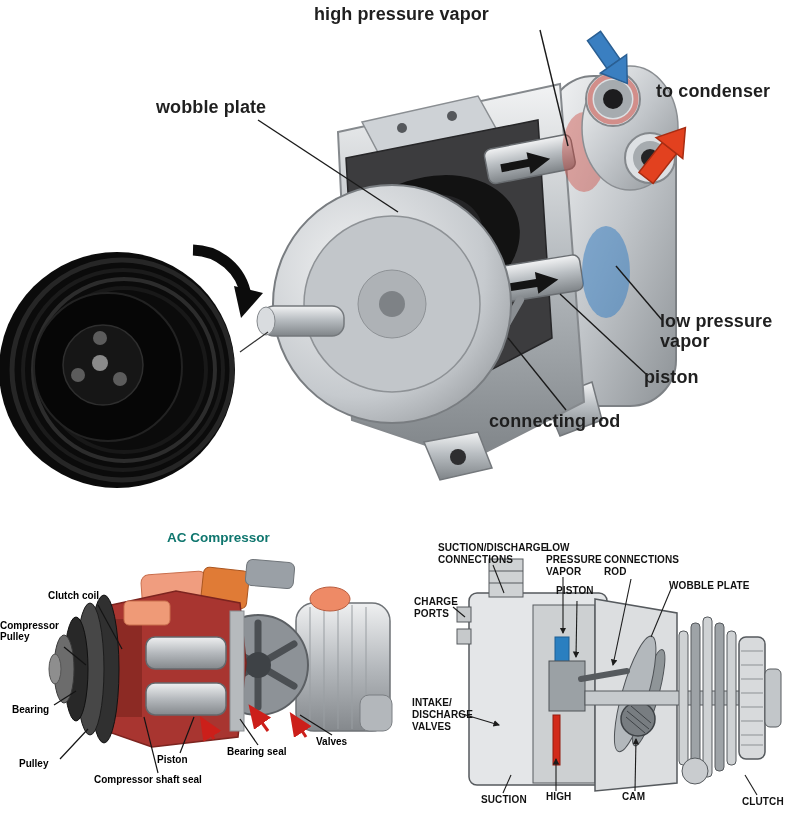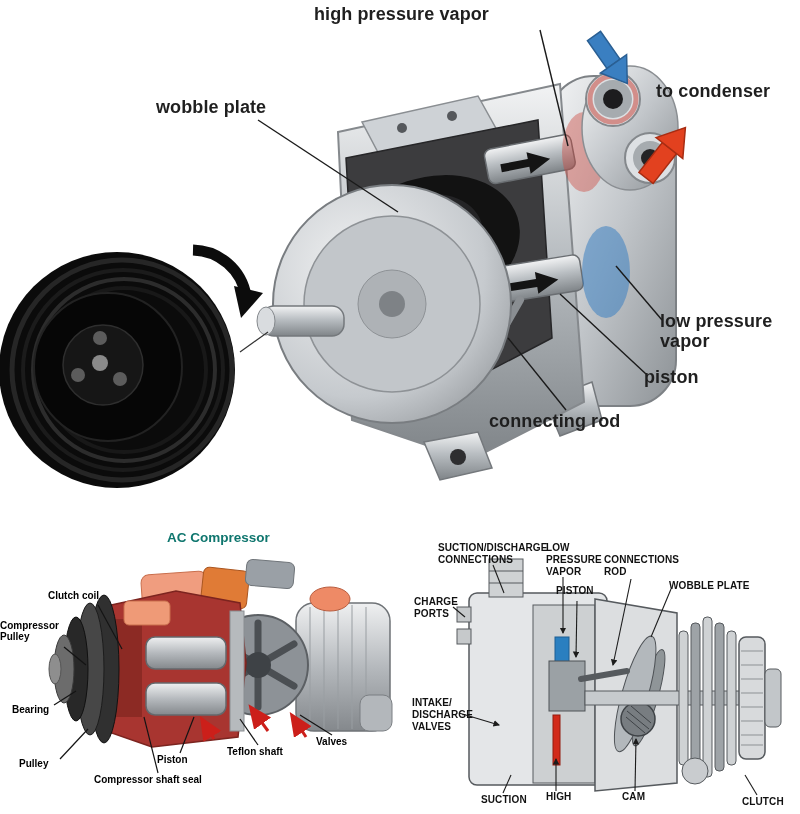--- a/index.html
+++ b/index.html
@@ -295,21 +295,21 @@
   <div class="lbl lbl-top" style="left:489px;top:411px">connecting rod</div>
   <div class="caption" style="left:167px;top:530px">AC Compressor</div>
 
   <div class="lbl lbl-bl" style="left:48px;top:590px">Clutch coil</div>
   <div class="lbl lbl-bl center" style="left:0px;top:620px;width:84px">Compressor
 Pulley</div>
   <div class="lbl lbl-bl" style="left:12px;top:704px">Bearing</div>
   <div class="lbl lbl-bl" style="left:19px;top:758px">Pulley</div>
   <div class="lbl lbl-bl" style="left:94px;top:774px">Compressor shaft seal</div>
   <div class="lbl lbl-bl" style="left:157px;top:754px">Piston</div>
-  <div class="lbl lbl-bl" style="left:227px;top:746px">Teflon shaft</div>
+  <div class="lbl lbl-bl" style="left:227px;top:746px">Bearing seal</div>
   <div class="lbl lbl-bl" style="left:316px;top:736px">Valves</div>
 
   <div class="lbl lbl-br center" style="left:438px;top:542px;width:98px">SUCTION/DISCHARGE
 CONNECTIONS</div>
   <div class="lbl lbl-br center" style="left:546px;top:542px;width:58px">LOW
 PRESSURE
 VAPOR</div>
   <div class="lbl lbl-br center" style="left:604px;top:554px;width:64px">CONNECTIONS
 ROD</div>
   <div class="lbl lbl-br" style="left:669px;top:580px">WOBBLE PLATE</div>

